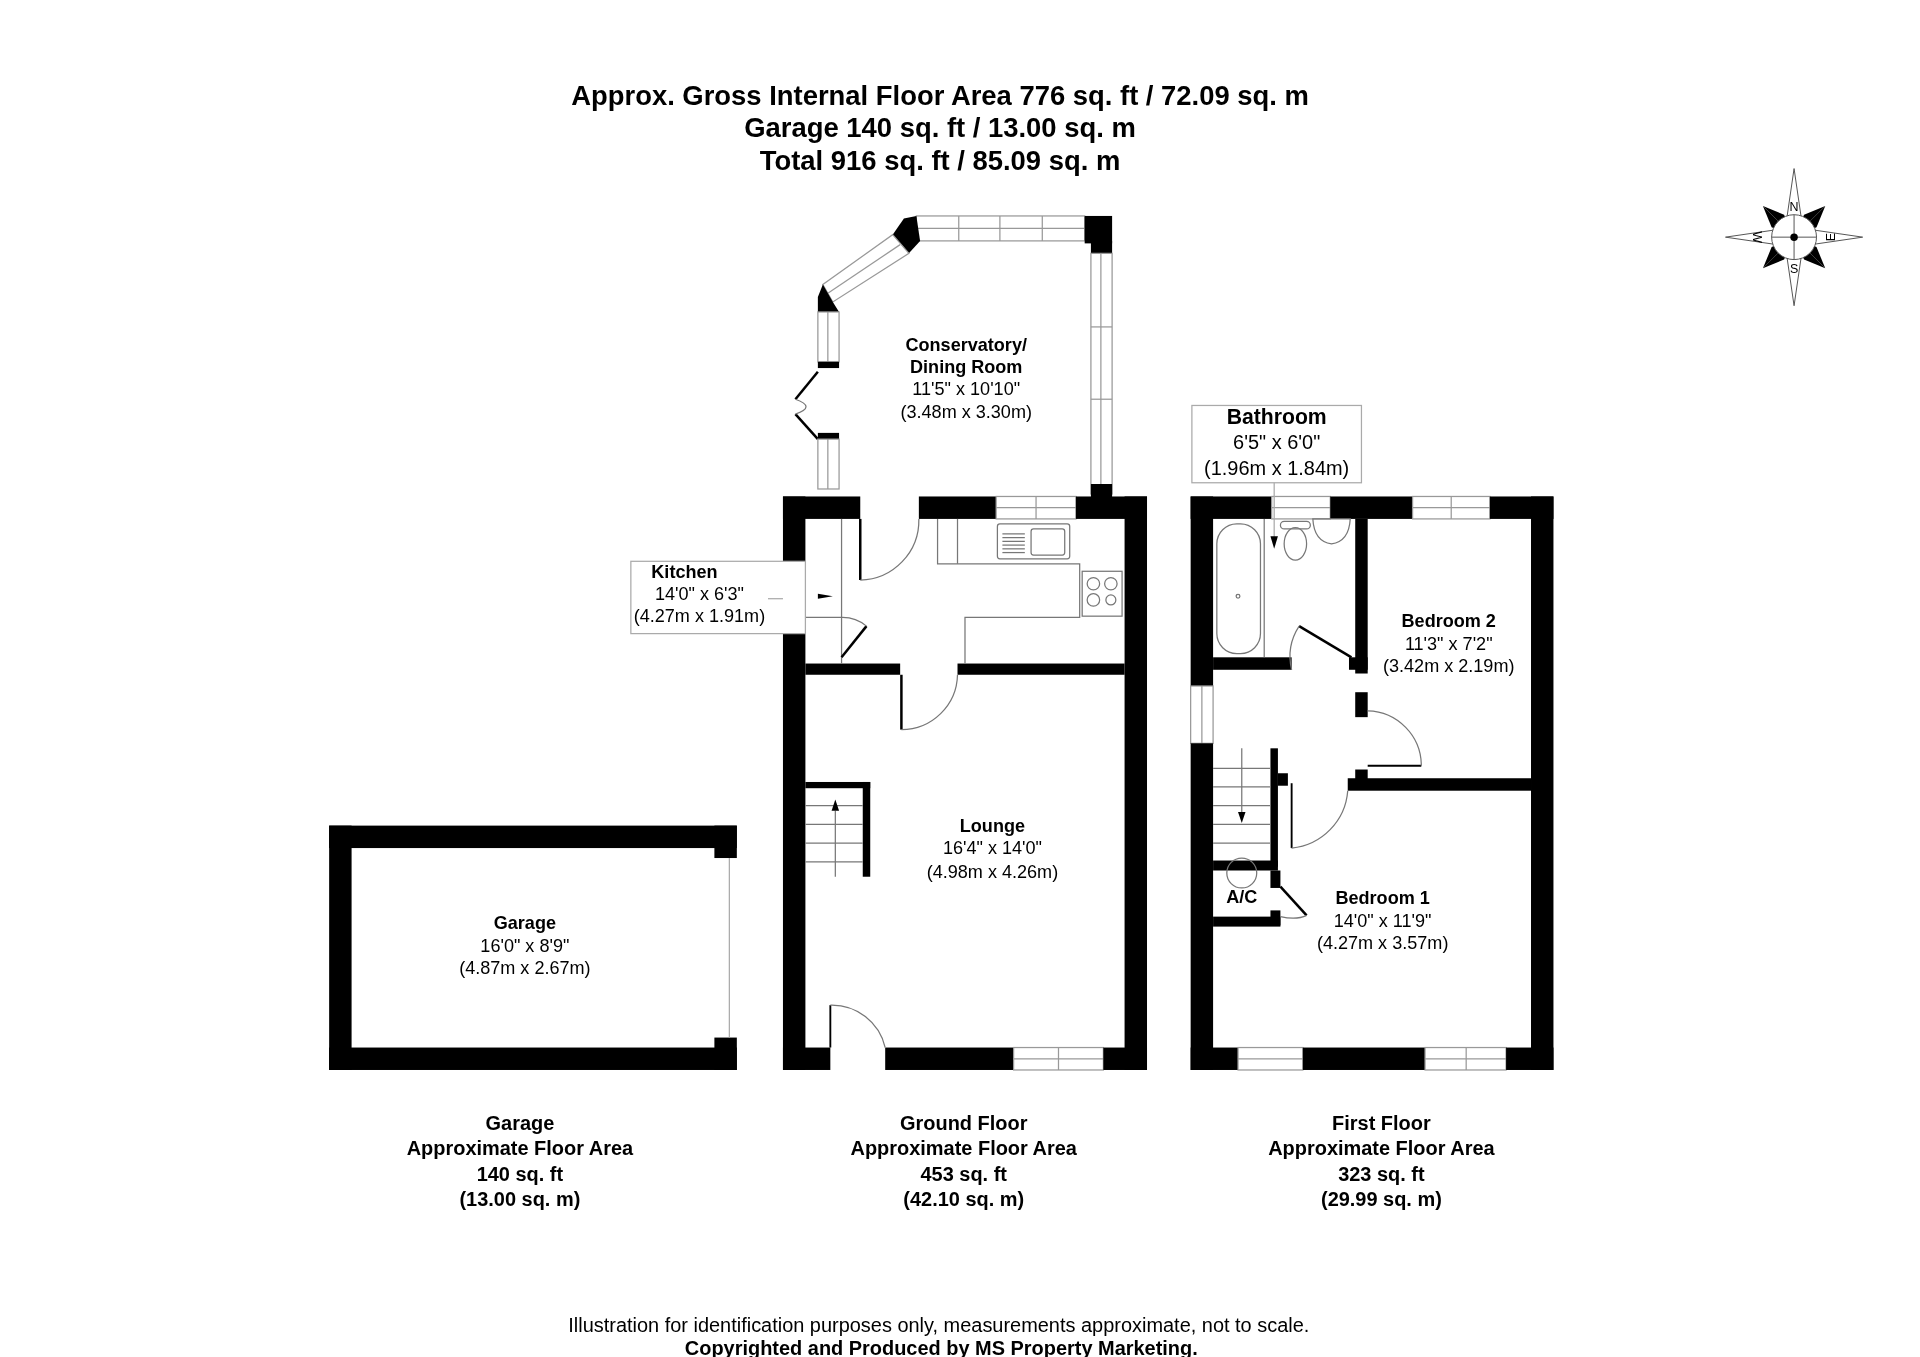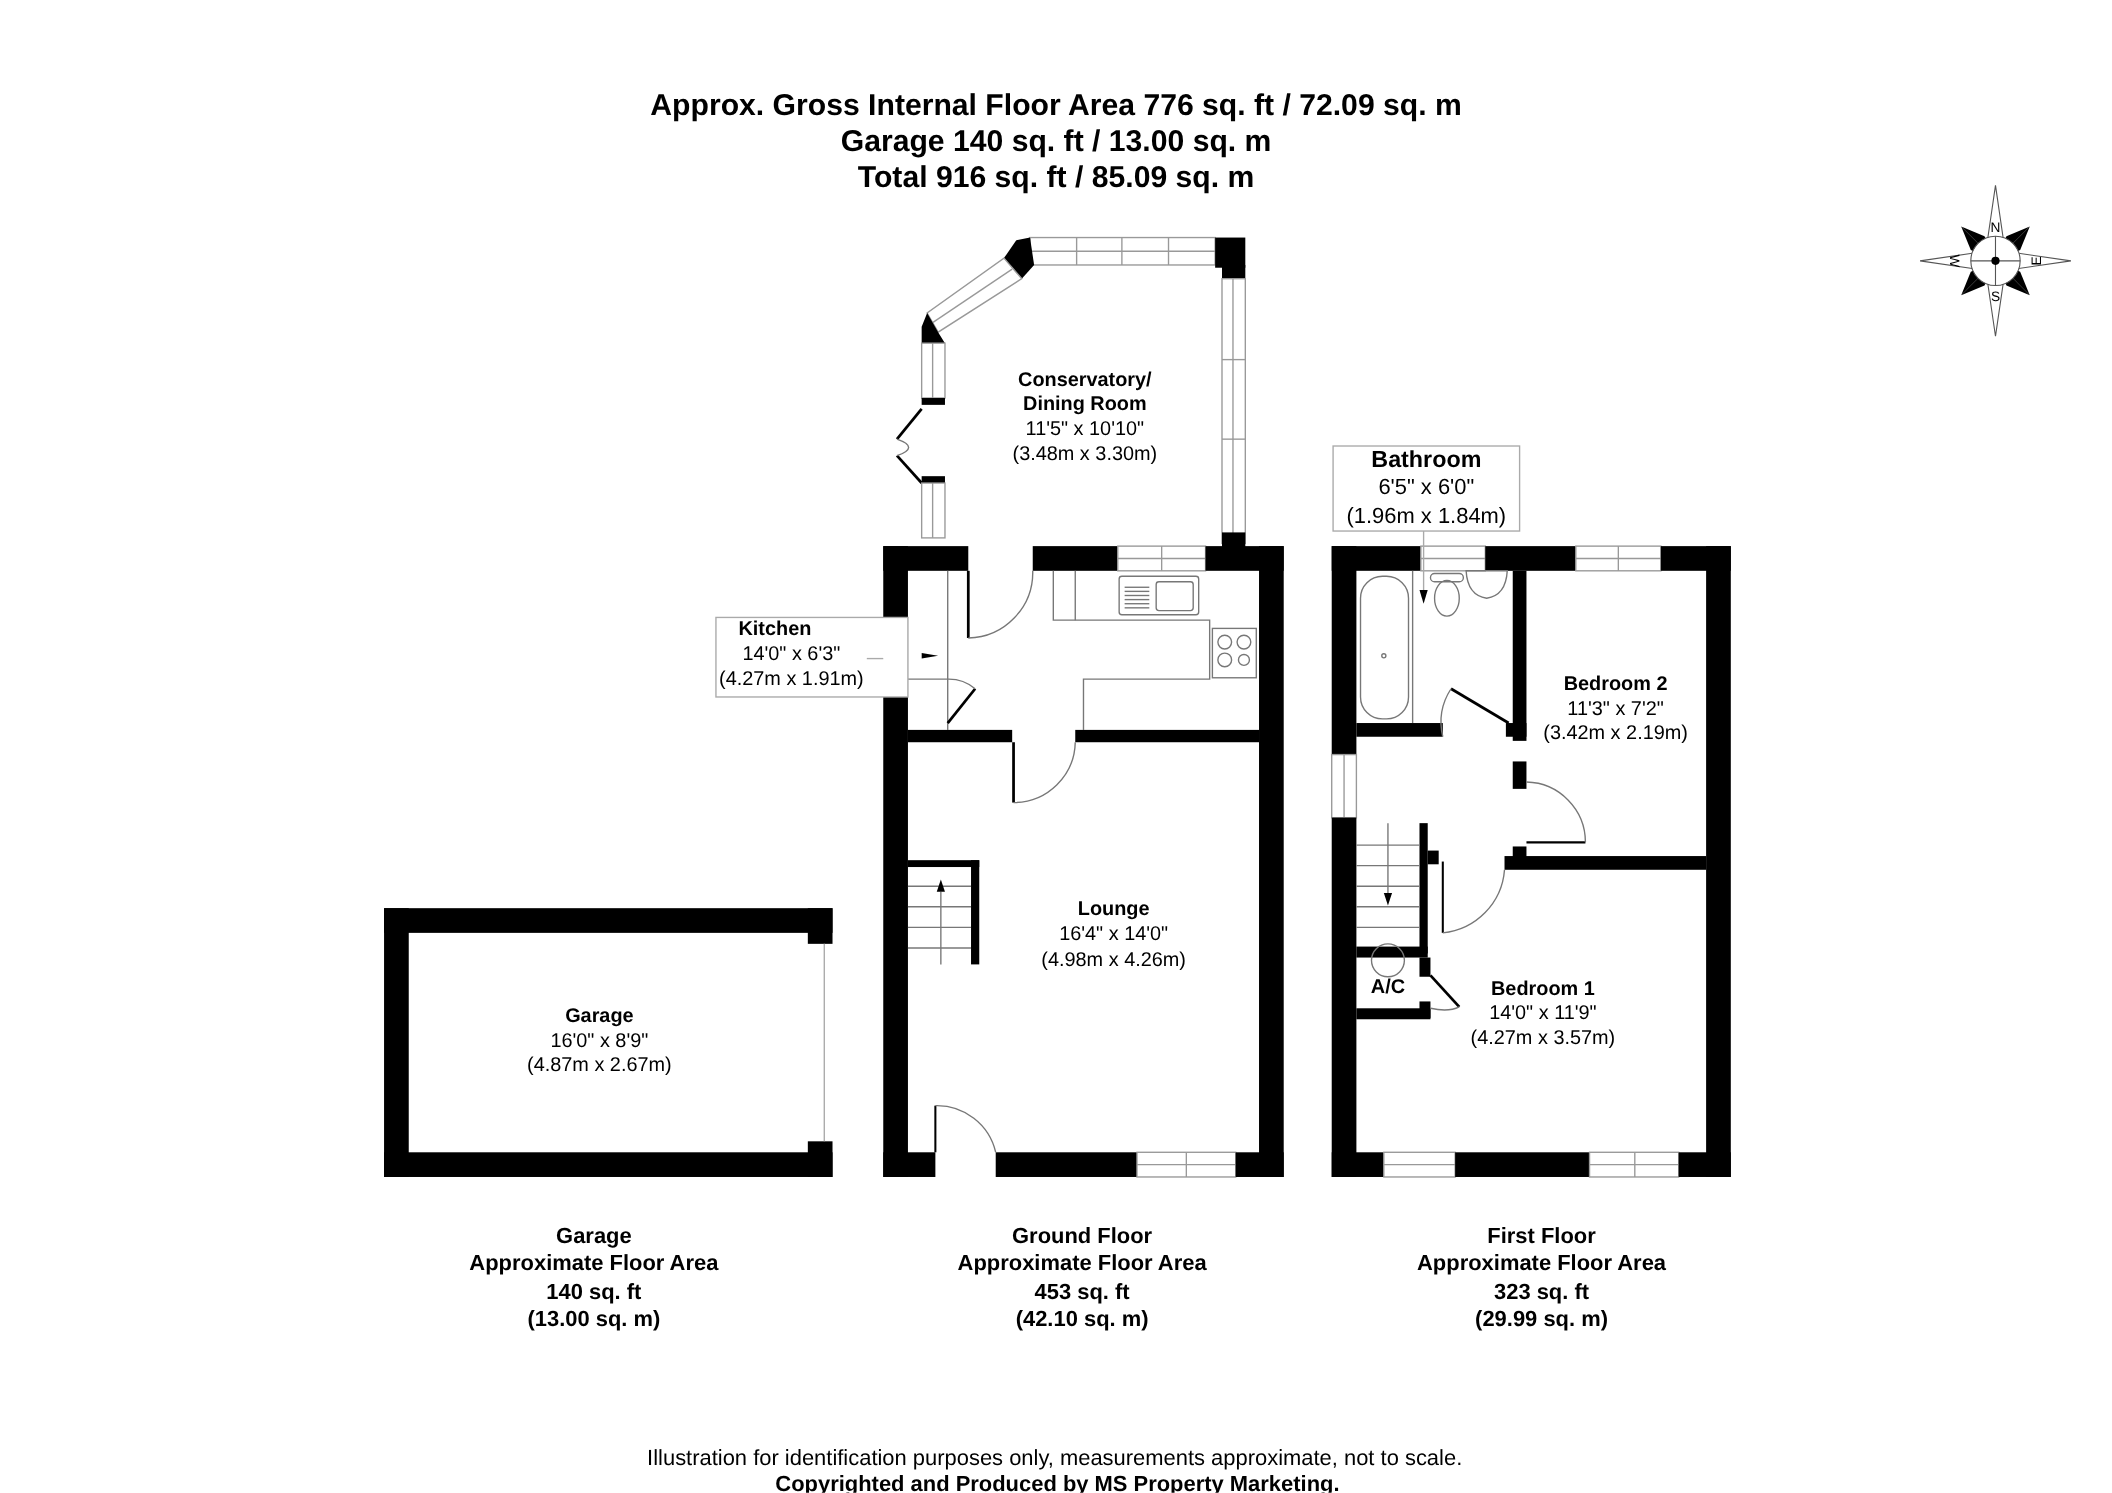--- a/index.html
+++ b/index.html
@@ -1,17 +1,17 @@
 <!DOCTYPE html>
 <html><head>
 <meta charset="utf-8">
 <style>
   html,body{margin:0;padding:0;background:#fff;}
   body{width:1920px;height:1357px;overflow:hidden;font-family:"Liberation Sans",sans-serif;color:#000;}
-  #canvas{position:absolute;left:0;top:0;width:1776px;height:1357px;padding-left:20px;}
+  #canvas{position:absolute;left:0;top:0;width:1776px;height:1357px;}
   svg text{font-family:"Liberation Sans",sans-serif;}
   .hdr{font-weight:bold;font-size:22px;}
   .room-name{font-weight:bold;font-size:14.5px;}
   .room-dim{font-size:14.5px;}
   .sum{font-weight:bold;font-size:16px;}
   .foot{font-size:16px;}
   .footb{font-weight:bold;font-size:16px;}
   .w{fill:#000;}
   .win{fill:#fff;stroke:#999;stroke-width:1;}
   .thin{fill:none;stroke:#777;stroke-width:1;}

